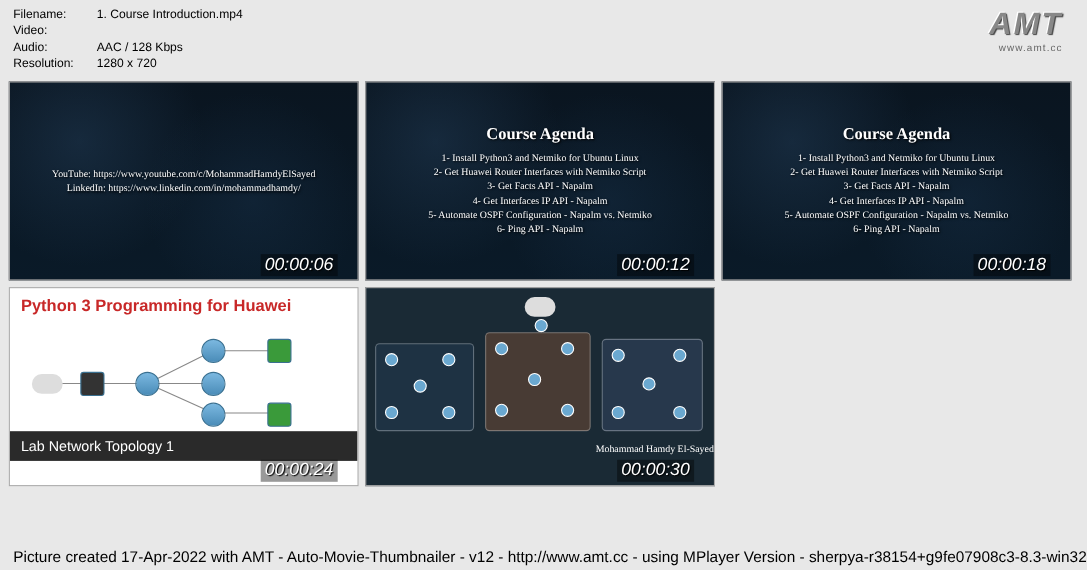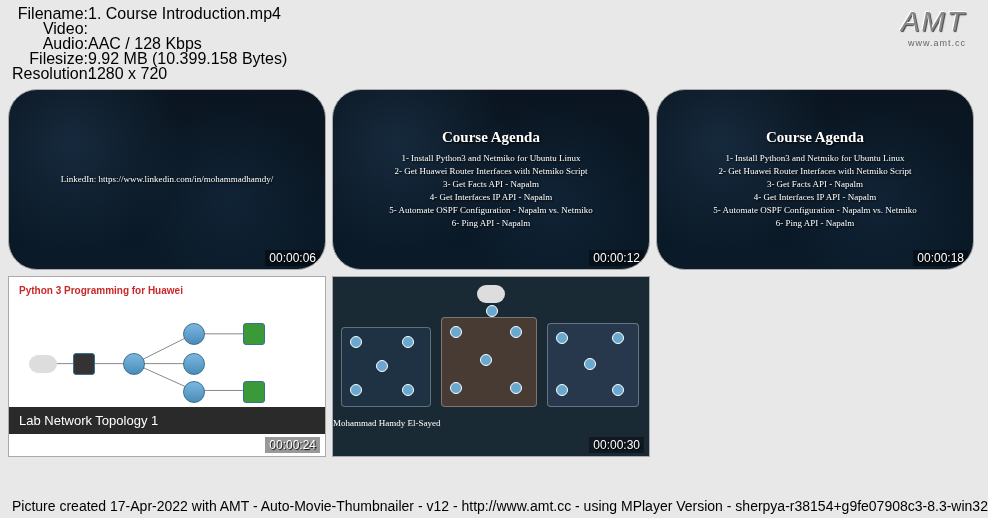--- a/index.html
+++ b/index.html
@@ -1,86 +1,83 @@
 <!DOCTYPE html>
 <html><head>
 <meta charset="utf-8">
 <style>
 * { margin: 0; padding: 0; box-sizing: border-box; }
 body { width: 988px; height: 518px; background: #e8e8e8; font-family: Arial, sans-serif; position: relative; }
 .header { padding: 6px 12px 2px 12px; display: flex; justify-content: space-between; align-items: flex-start; }
-.meta-table { font-size: 16px; color: #000; text-align: right; }
+.meta-table { font-size: 11px; color: #000; }
 .meta-row { display: flex; line-height: 15px; }
 .meta-label { width: 76px; }
 .meta-value { }
 .logo { text-align: right; padding-right: 10px; }
-.logo-text { font-size: 28px; font-weight: normal; font-style: italic; color: #888; text-shadow: -1px -1px 0 #fff, 1px 1px 1px #444; letter-spacing: 2px; }
+.logo-text { font-size: 28px; font-weight: bold; font-style: italic; color: #888; text-shadow: -1px -1px 0 #fff, 1px 1px 1px #444; letter-spacing: 2px; }
 .logo-sub { font-size: 9px; color: #666; letter-spacing: 1px; }
 .thumbs { padding: 6px 8px; display: flex; flex-wrap: wrap; gap: 6px; }
 .thumb { width: 318px; height: 181px; position: relative; border: 1px solid #aaa; overflow: hidden; }
 .dark-bg { background: #0a1520; background-image:
   radial-gradient(circle at 20% 30%, rgba(40,70,100,0.4) 0%, transparent 40%),
   radial-gradient(circle at 70% 60%, rgba(30,60,90,0.3) 0%, transparent 40%),
-  linear-gradient(#0a1520, #0a1a28); border-radius: 29px; }
+  linear-gradient(#0a1520, #0a1a28); }
 .thumb-content { position: absolute; inset: 0; display: flex; flex-direction: column; justify-content: center; align-items: center; text-align: center; padding: 10px; color: #fff; }
 .thumb-title { font-family: 'Comic Sans MS', cursive; font-size: 15px; font-weight: bold; margin-bottom: 6px; text-shadow: 1px 1px 2px #000; }
 .thumb-lines { font-family: 'Comic Sans MS', cursive; font-size: 9px; line-height: 13px; text-shadow: 1px 1px 2px #000; }
-.timestamp { position: absolute; bottom: 3px; right: 5px; color: #fff; font-size: 12px; background: rgba(0,0,0,0.4); padding: 1px 4px; text-shadow: 1px 1px 1px #000; }
+.timestamp { position: absolute; bottom: 3px; right: 18px; color: #fff; font-size: 16px; background: rgba(0,0,0,0.4); padding: 1px 4px; text-shadow: 1px 1px 1px #000; font-style: italic; }
 .white-bg { background: #fff; }
-.net-title { position: absolute; top: 8px; left: 10px; color: #c82828; font-size: 10px; font-weight: bold; }
+.net-title { position: absolute; top: 8px; left: 10px; color: #c82828; font-size: 15px; font-weight: bold; }
 .lab-bar { position: absolute; bottom: 22px; left: 0; right: 0; background: #2a2a2a; color: #fff; padding: 6px 10px; font-size: 13px; }
 .net-diagram { position: absolute; top: 32px; left: 16px; right: 16px; height: 96px; }
 .node { position: absolute; width: 22px; height: 22px; border-radius: 50%; background: linear-gradient(#7bb8e0, #4a8cb8); border: 1px solid #3a7090; }
 .cloud { position: absolute; width: 28px; height: 18px; background: #ddd; border-radius: 10px; }
 .dark-net { background: #1a2a35; }
 .subnet { position: absolute; border: 1px solid rgba(255,255,255,0.3); border-radius: 4px; }
 .sub1 { left: 8px; top: 50px; width: 90px; height: 80px; background: rgba(40,70,100,0.3); }
 .sub2 { left: 108px; top: 40px; width: 96px; height: 90px; background: rgba(180,100,50,0.3); }
 .sub3 { left: 214px; top: 46px; width: 92px; height: 84px; background: rgba(70,90,130,0.3); }
 .mini-node { position: absolute; width: 12px; height: 12px; border-radius: 50%; background: #6aa8d0; border: 1px solid #fff; }
-.caption { position: absolute; bottom: 28px; left: 0; right: 0; text-align: left; color: #fff; font-family: 'Comic Sans MS', cursive; font-size: 9px; }
+.caption { position: absolute; bottom: 28px; left: 0; right: 0; text-align: right; color: #fff; font-family: 'Comic Sans MS', cursive; font-size: 9px; }
 .footer { position: absolute; bottom: 4px; left: 12px; font-size: 14px; color: #000; }
 svg.link-lines { position: absolute; inset: 0; }
 </style>
 </head>
 <body>
 
 <div class="header">
   <div class="meta-table">
     <div class="meta-row">
       <div class="meta-label">Filename:</div>
       <div class="meta-value">1. Course Introduction.mp4</div>
     </div>
     <div class="meta-row">
       <div class="meta-label">Video:</div>
     </div>
     <div class="meta-row">
       <div class="meta-label">Audio:</div>
       <div class="meta-value">AAC / 128 Kbps</div>
     </div>
     <div class="meta-row">
-      <div class="meta-label">Filesize:</div>
-      <div class="meta-value">9.92 MB (10.399.158 Bytes)</div>
-    </div>
-    <div class="meta-row">
       <div class="meta-label">Resolution:</div>
       <div class="meta-value">1280 x 720</div>
     </div>
   </div>
   <div class="logo">
     <div class="logo-text">AMT</div>
     <div class="logo-sub">www.amt.cc</div>
   </div>
 </div>
 
 <div class="thumbs">
 
   <div class="thumb dark-bg">
     <div class="thumb-content">
       <div class="thumb-lines">
+        <div>YouTube: https://www.youtube.com/c/MohammadHamdyElSayed</div>
         <div>LinkedIn: https://www.linkedin.com/in/mohammadhamdy/</div>
       </div>
     </div>
     <div class="timestamp">00:00:06</div>
   </div>
 
   <div class="thumb dark-bg">
     <div class="thumb-content">
       <div class="thumb-title">Course Agenda</div>
       <div class="thumb-lines">

